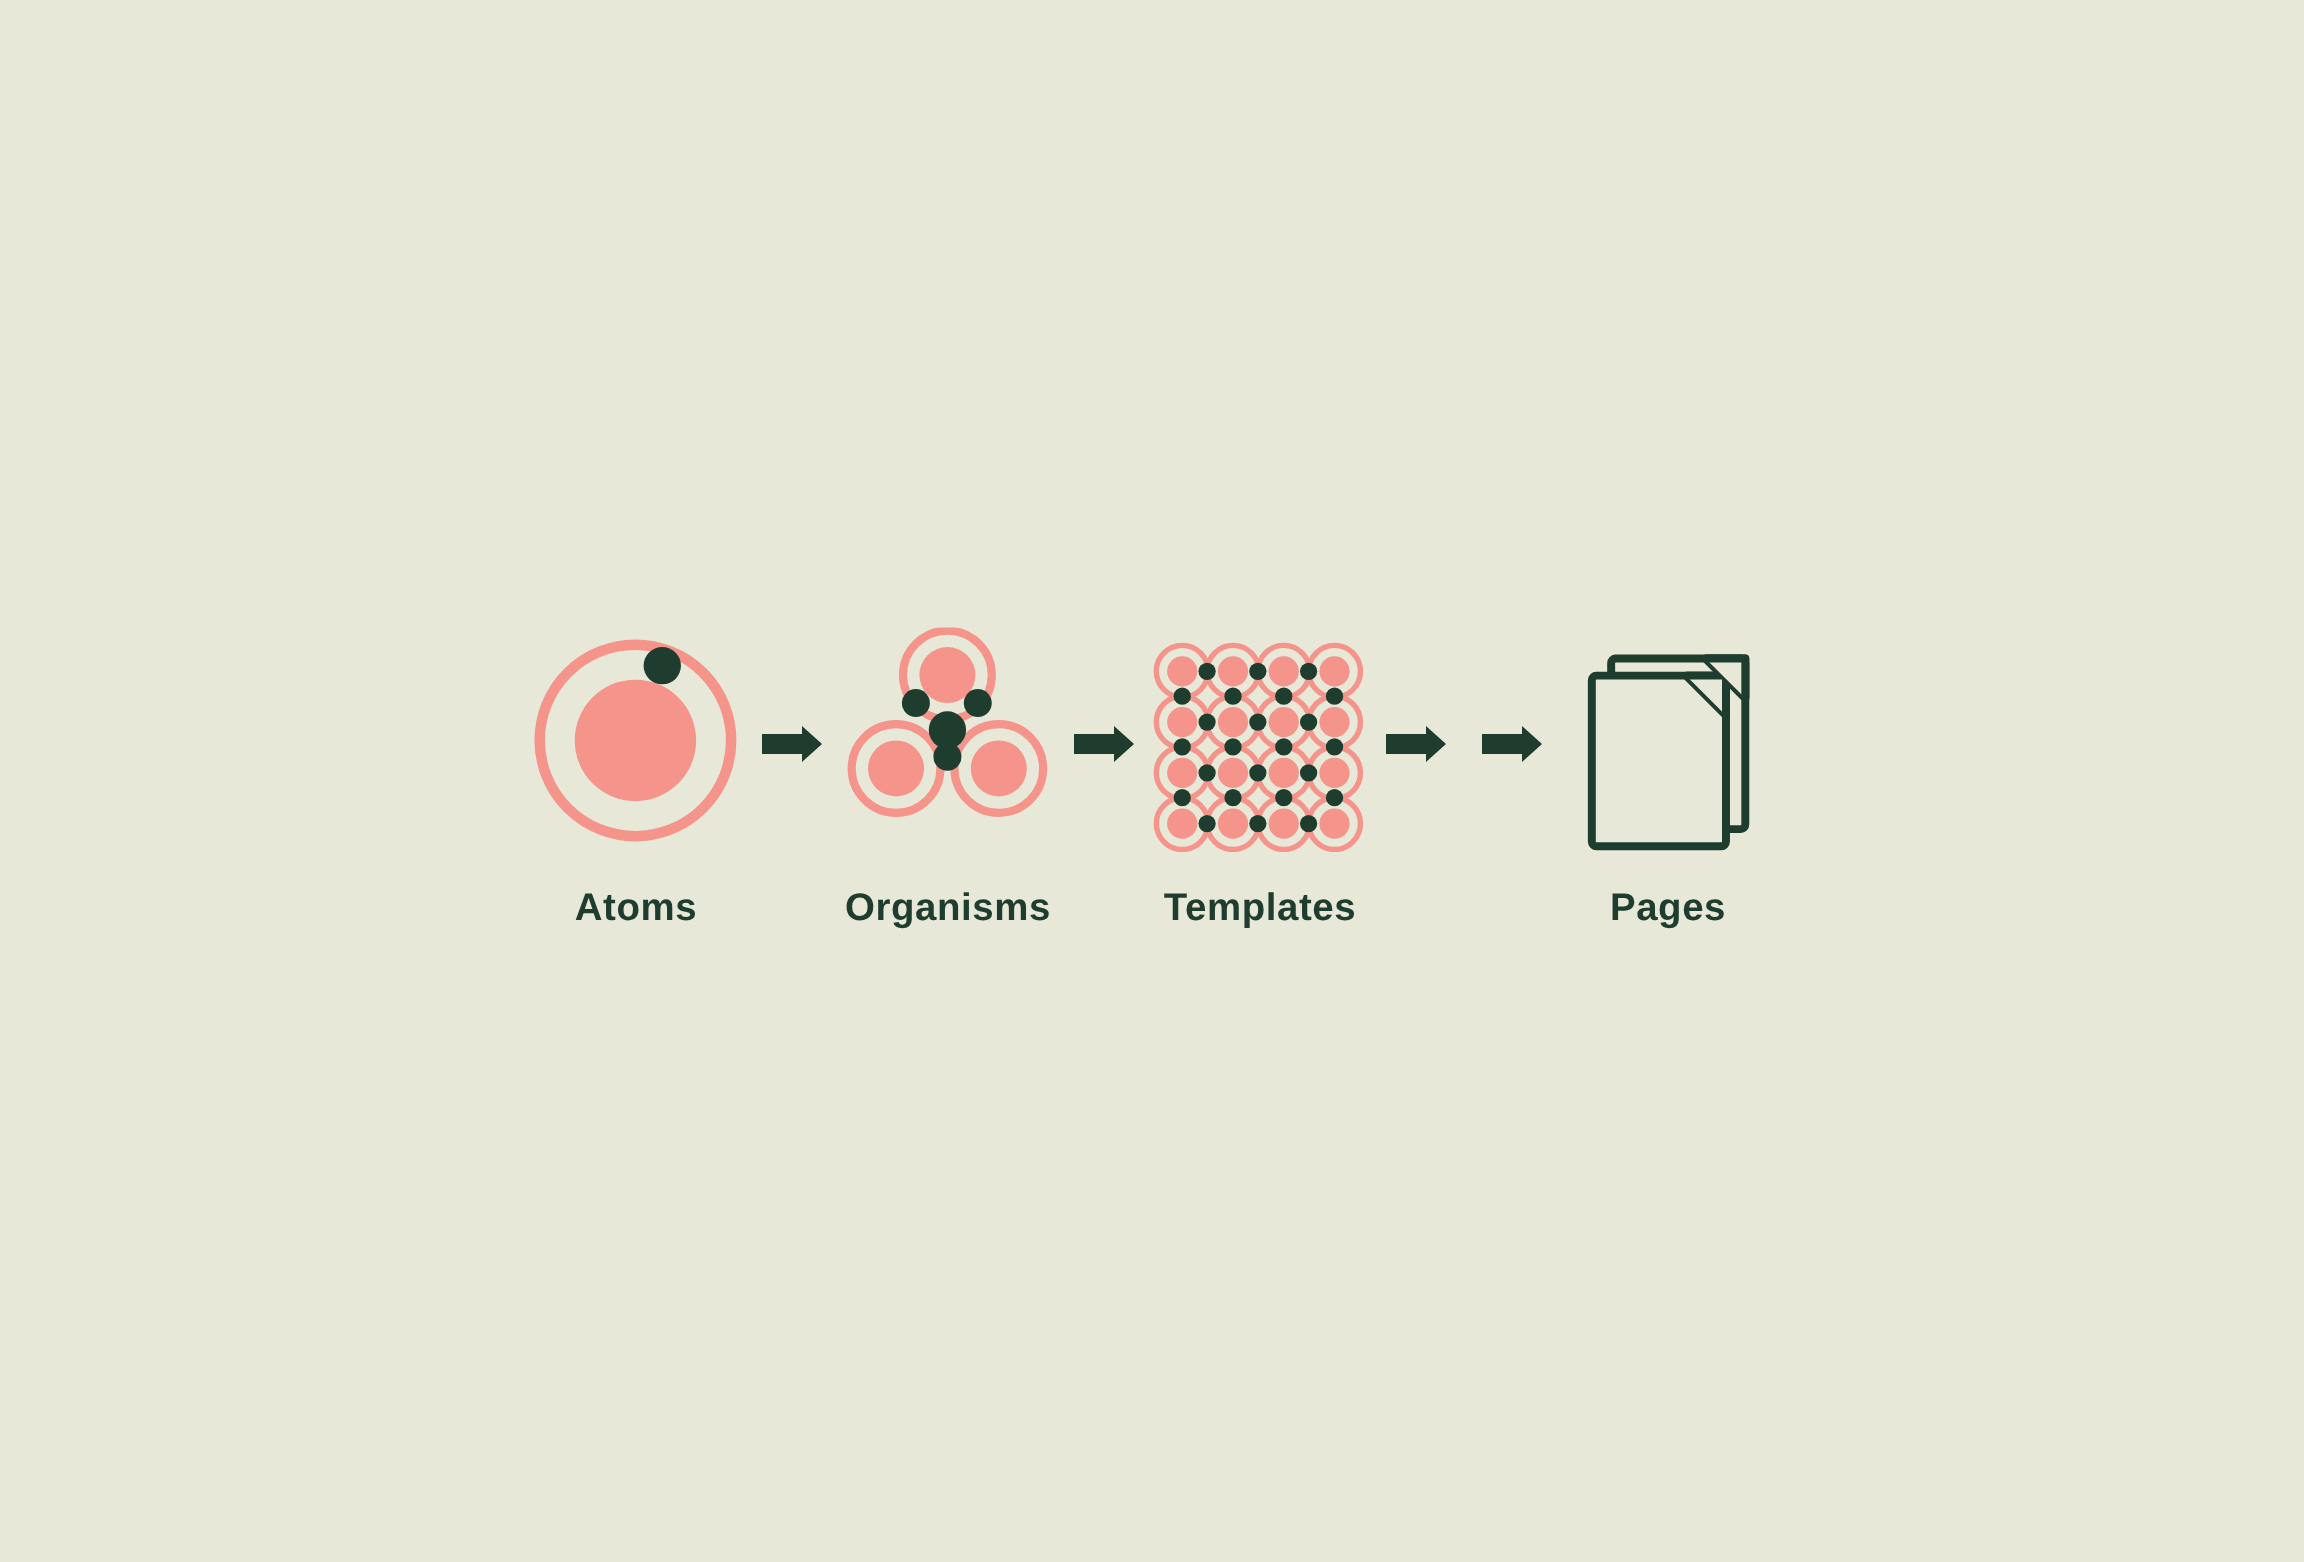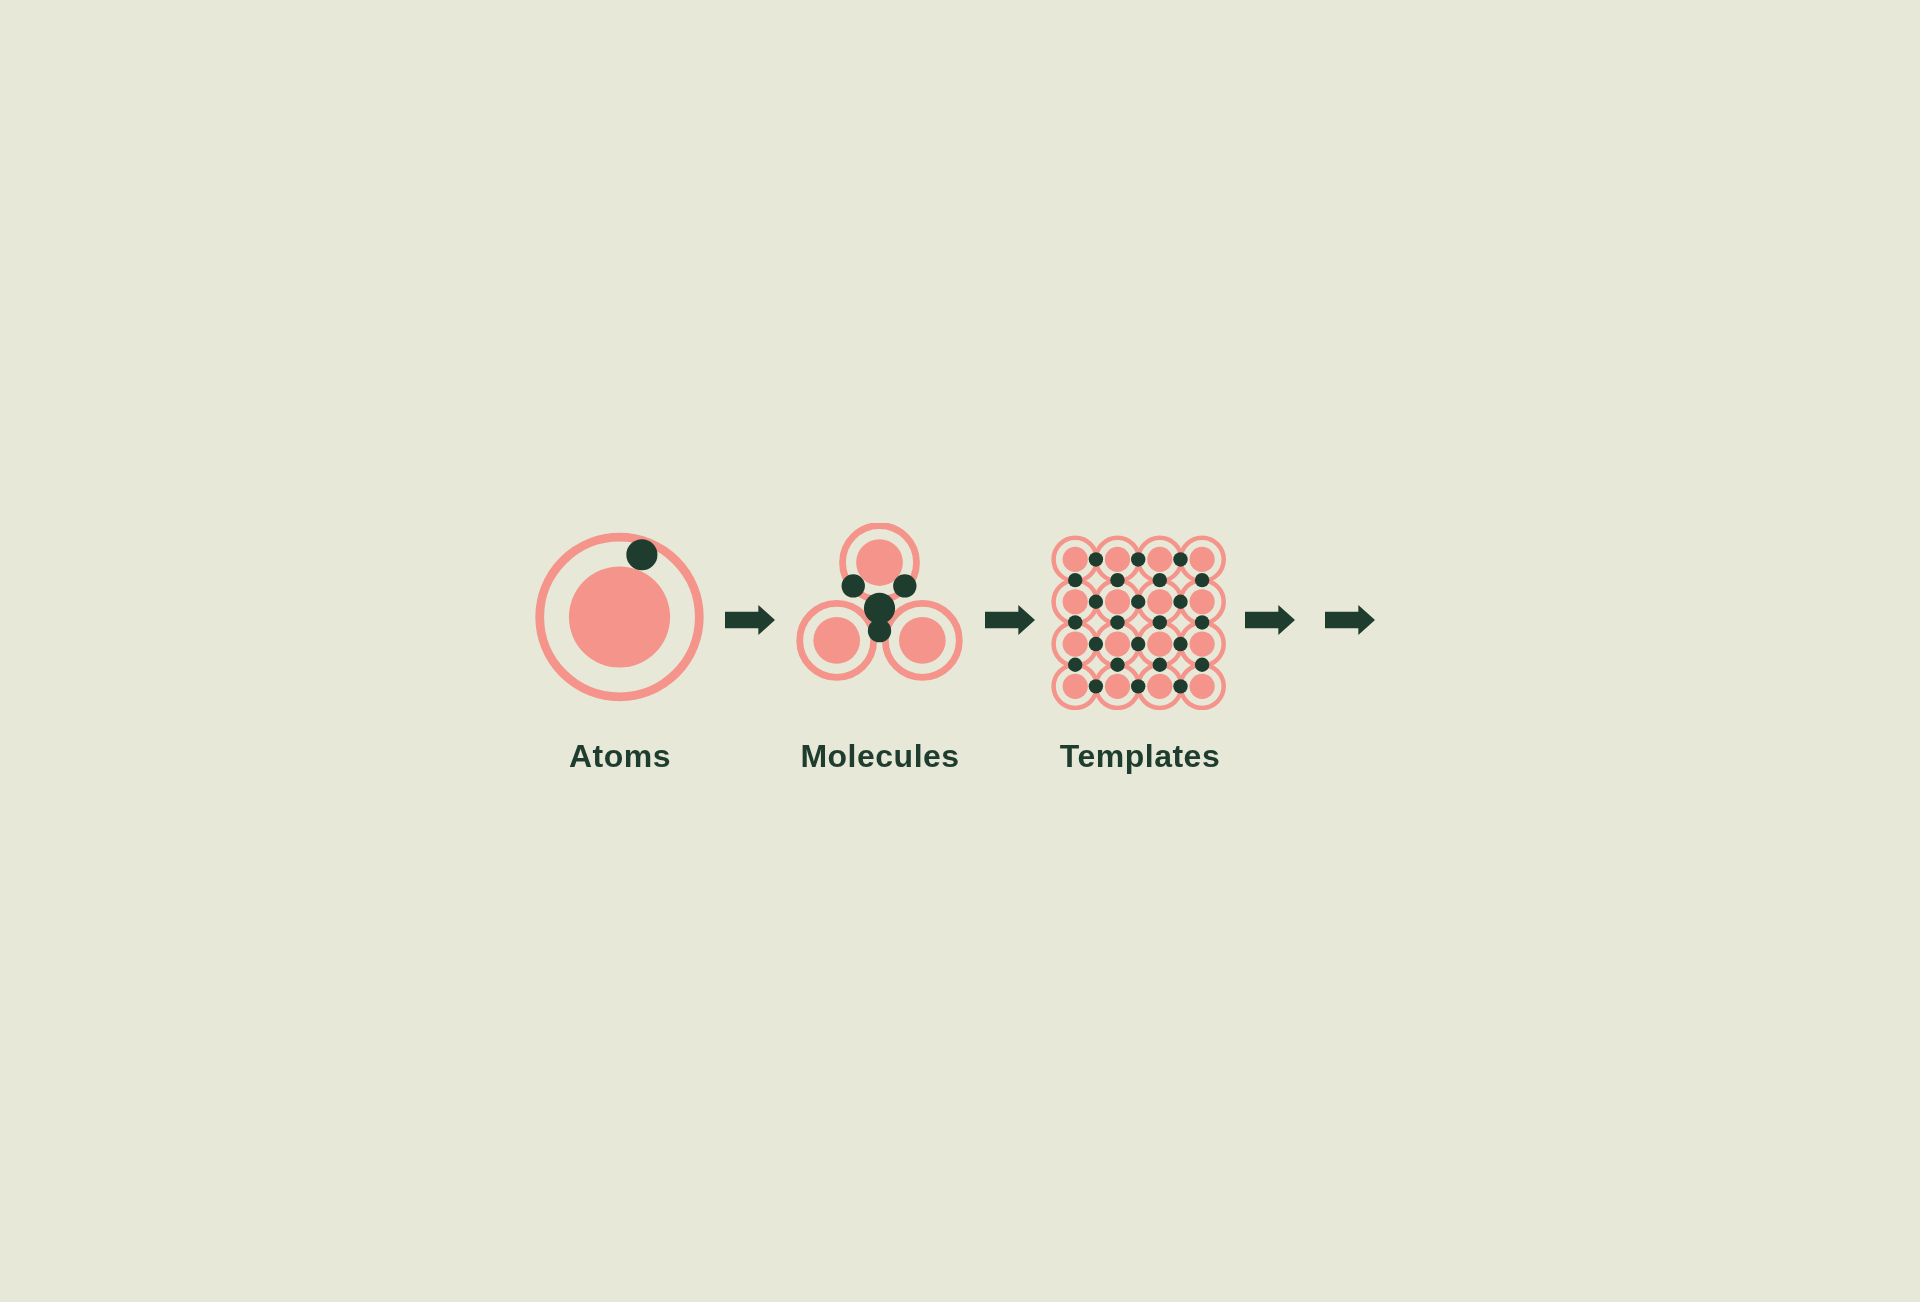--- a/index.html
+++ b/index.html
@@ -119,21 +119,21 @@
         <circle cx="136" cy="118" r="38" fill="none" stroke="#f4948a" stroke-width="7"></circle>
         <circle cx="136" cy="118" r="24" fill="#f4948a"></circle>
 
         <circle cx="92" cy="85" r="16" fill="#1e3d2f"></circle>
 
         <circle cx="65" cy="62" r="12" fill="#1e3d2f"></circle>
         <circle cx="118" cy="62" r="12" fill="#1e3d2f"></circle>
         <circle cx="92" cy="108" r="12" fill="#1e3d2f"></circle>
       </svg>
     </div>
-    <span class="step-label">Molecules</span>
+    <span class="step-label">Organisms</span>
   </div>
 
   <div class="arrow">
     <svg viewBox="0 0 60 40" fill="none">
       <polygon points="0,10 40,10 40,2 60,20 40,38 40,30 0,30" fill="#1e3d2f"></polygon>
     </svg>
   </div>
 
   <div class="step">
     <div class="icon-area">
@@ -211,14 +211,34 @@
     </svg>
   </div>
 
 
   <div class="arrow">
     <svg viewBox="0 0 60 40" fill="none">
       <polygon points="0,10 40,10 40,2 60,20 40,38 40,30 0,30" fill="#1e3d2f"></polygon>
     </svg>
   </div>
 
+  <div class="step">
+    <div class="icon-area">
+      <svg width="190" height="185" viewBox="0 0 190 185">
+
+        <rect x="45" y="20" width="118" height="150" rx="4" ry="4" fill="#e8e8d8" stroke="#1e3d2f" stroke-width="7"></rect>
+
+        <rect x="28" y="35" width="118" height="150" rx="4" ry="4" fill="#e8e8d8" stroke="#1e3d2f" stroke-width="7"></rect>
+
+        <polygon points="146,35 146,70 111,35" fill="#e8e8d8" stroke="#1e3d2f" stroke-width="7" stroke-linejoin="round"></polygon>
+
+        <polygon points="163,20 163,55 128,20" fill="#e8e8d8" stroke="#1e3d2f" stroke-width="7" stroke-linejoin="round"></polygon>
+
+        <polygon points="146,35 146,70 111,35" fill="#e8e8d8"></polygon>
+        <polyline points="111,35 146,35 146,70" fill="none" stroke="#1e3d2f" stroke-width="7" stroke-linejoin="round"></polyline>
+        <polygon points="163,20 163,55 128,20" fill="#e8e8d8"></polygon>
+        <polyline points="128,20 163,20 163,55" fill="none" stroke="#1e3d2f" stroke-width="7" stroke-linejoin="round"></polyline>
+      </svg>
+    </div>
+    <span class="step-label">Pages</span>
+  </div>
 
 </div>
 
 </body></html>

